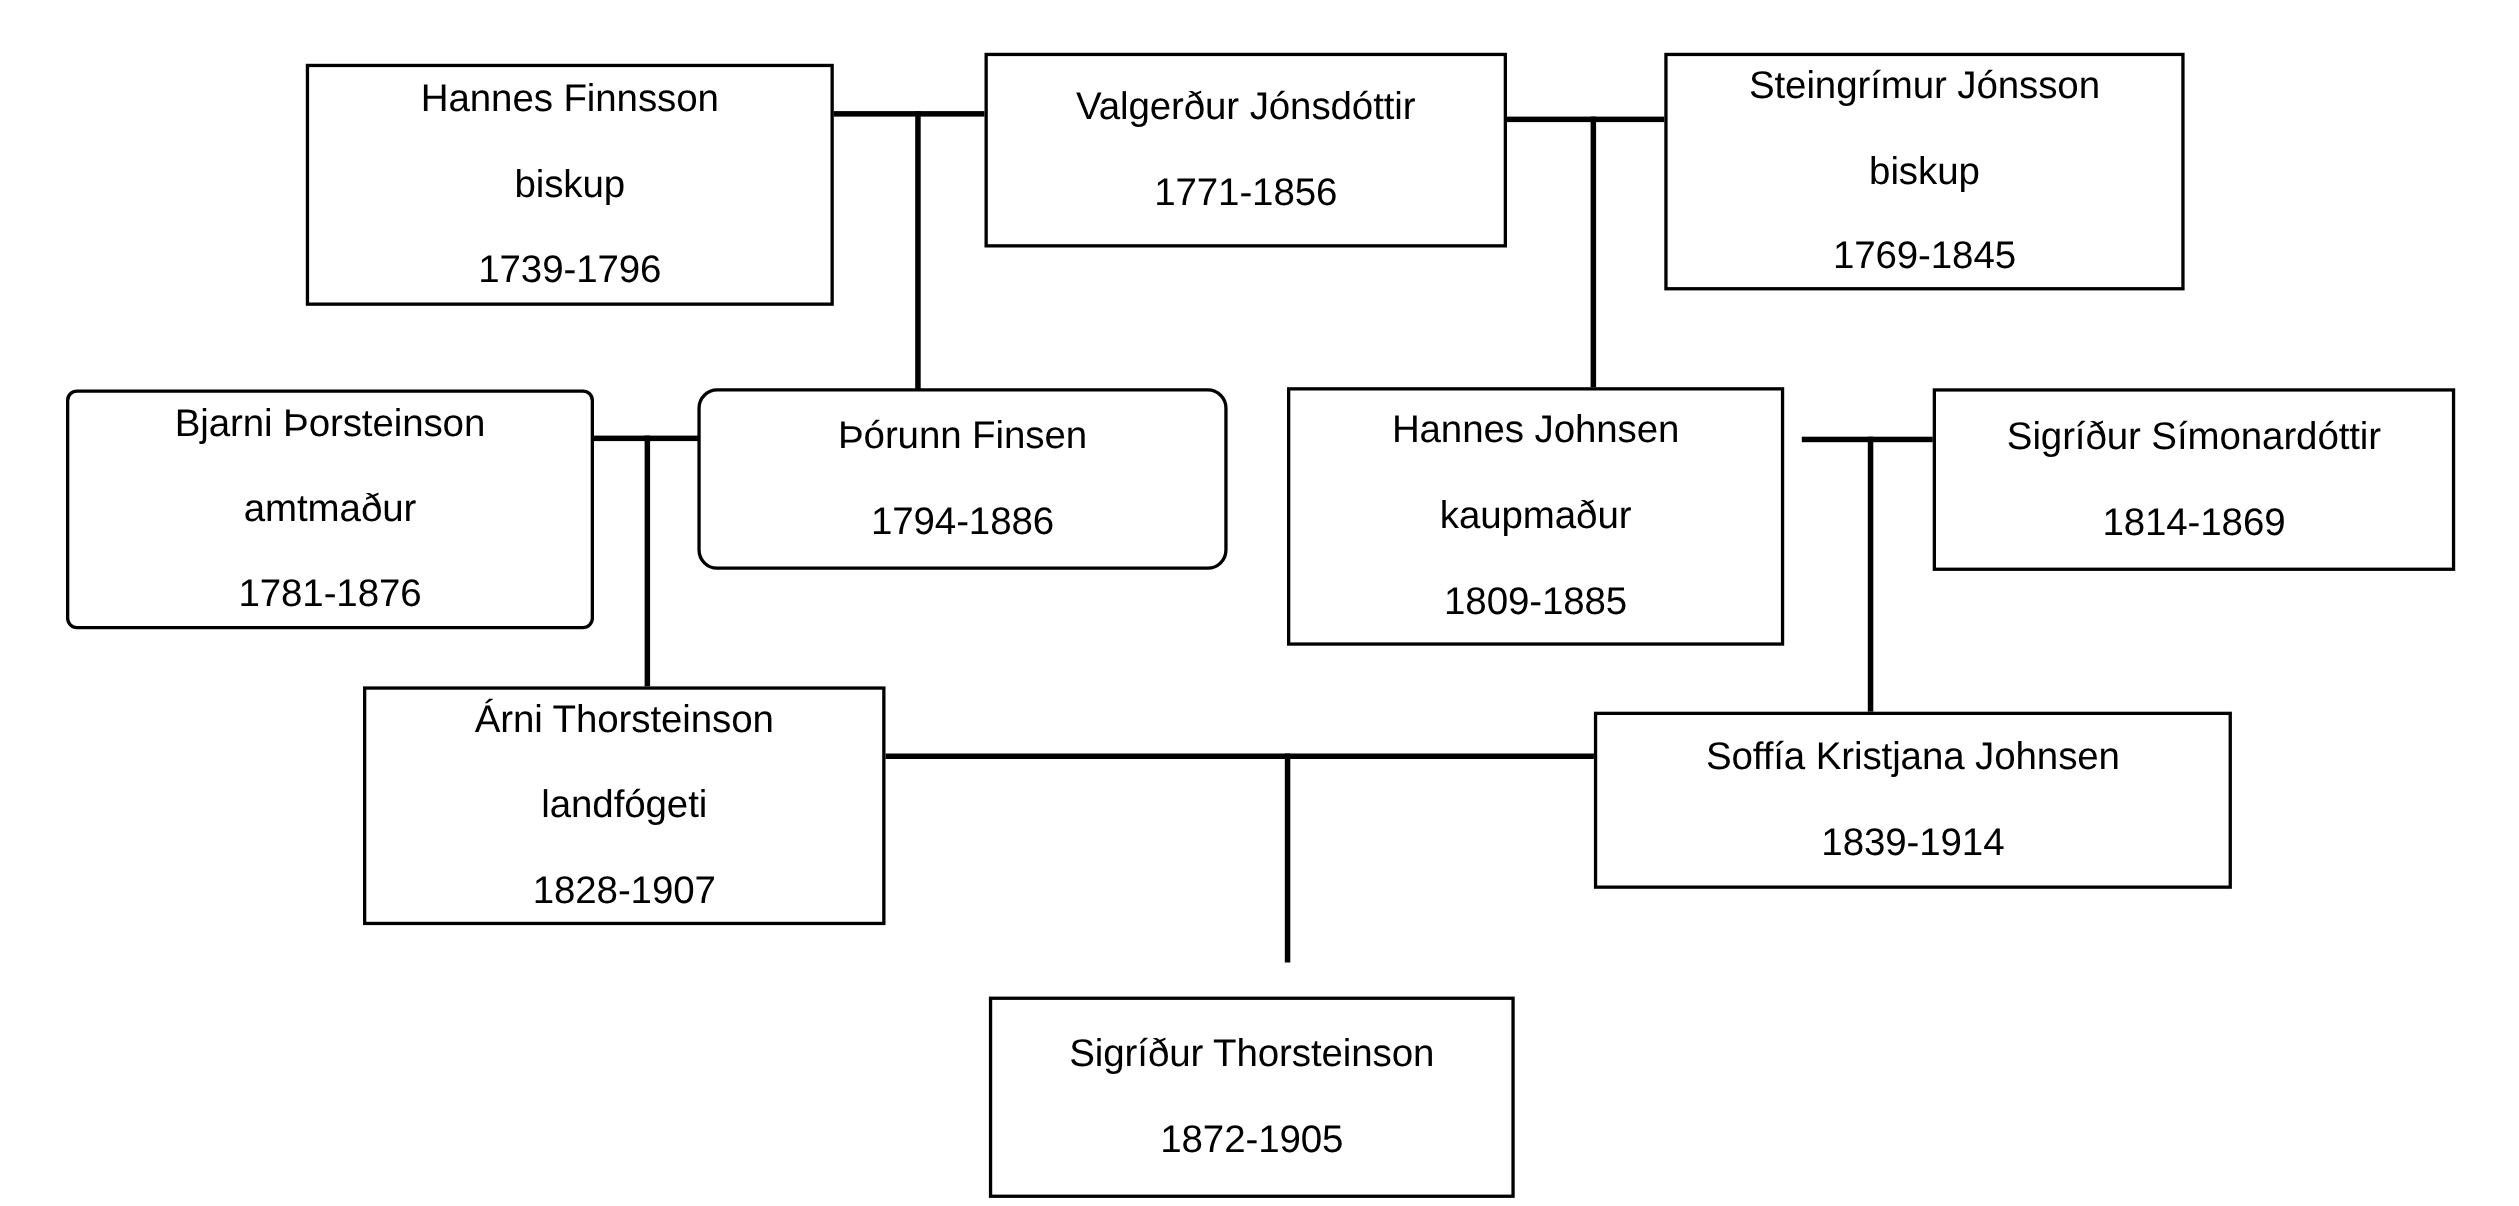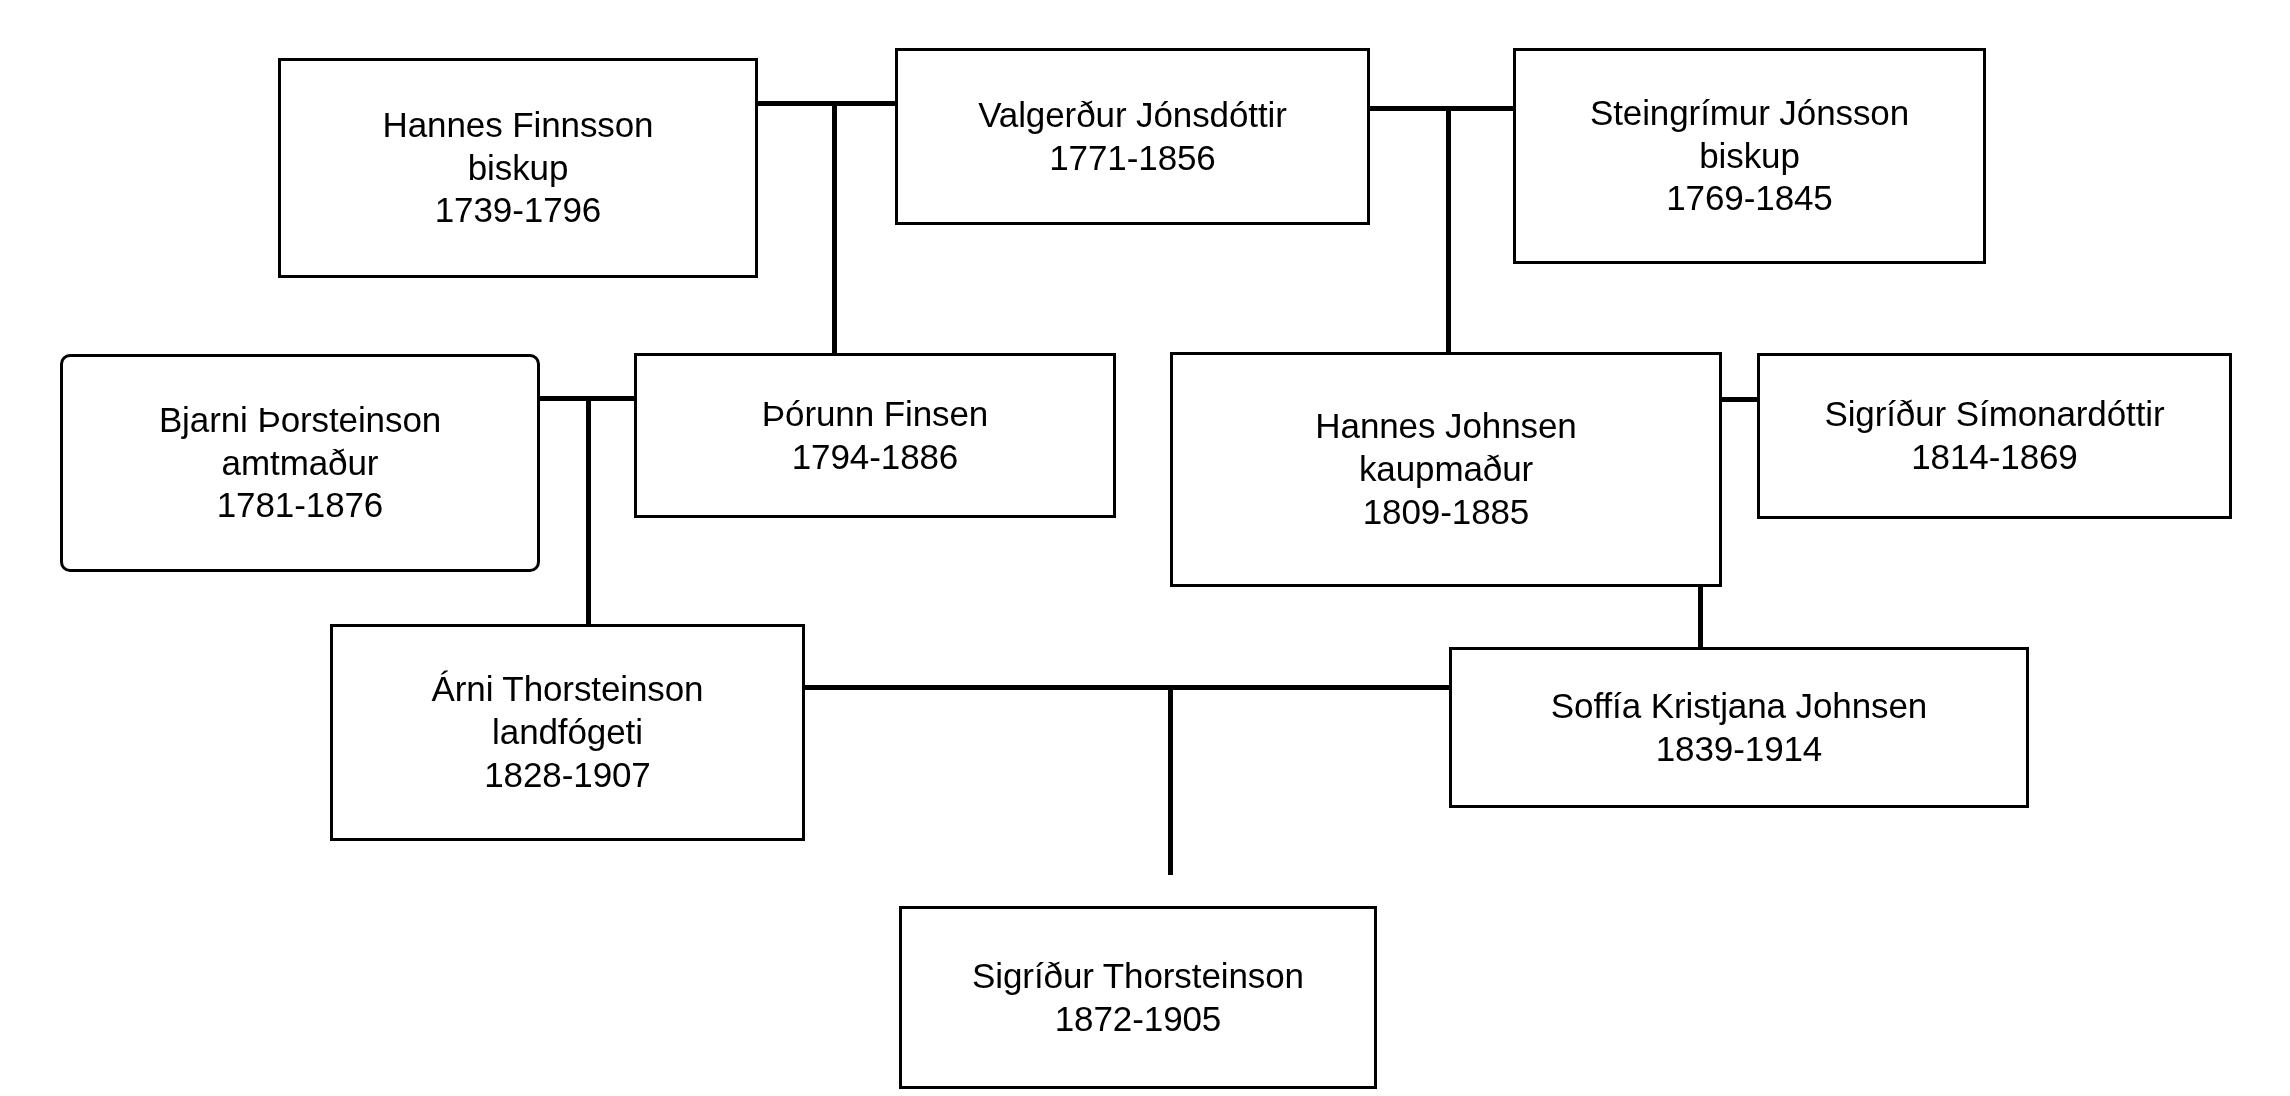--- a/index.html
+++ b/index.html
@@ -24,20 +24,21 @@
     box-sizing: border-box;
     border: 3px solid #000000;
     background: #ffffff;
     display: flex;
     flex-direction: column;
     align-items: center;
     justify-content: center;
     text-align: center;
     z-index: 3;
     padding: 0 6px;
+    gap: 35px;
   }
   .person-line {
     display: block;
     font-size: 35px;
     line-height: 1.22;
     letter-spacing: -0.1px;
     white-space: nowrap;
     color: #000000;
   }
   .connector {
@@ -93,26 +94,26 @@
     <span class="person-line">biskup</span>
     <span class="person-line">1769-1845</span>
   </div>
 
   <div class="person-box" style="left:60px; top:354px; width:480px; height:218px;border-radius:10px;">
     <span class="person-line">Bjarni Þorsteinson</span>
     <span class="person-line">amtmaður</span>
     <span class="person-line">1781-1876</span>
   </div>
 
-  <div class="person-box" style="left:634px; top:353px; width:482px; height:165px;">
+  <div class="person-box" style="left:634px; top:353px; width:482px; height:165px;border-radius:18px;">
     <span class="person-line">Þórunn Finsen</span>
     <span class="person-line">1794-1886</span>
   </div>
 
-  <div class="person-box" style="left:1170px; top:352px; width:552px; height:235px;">
+  <div class="person-box" style="left:1170px; top:352px; width:452px; height:235px;">
     <span class="person-line">Hannes Johnsen</span>
     <span class="person-line">kaupmaður</span>
     <span class="person-line">1809-1885</span>
   </div>
 
   <div class="person-box" style="left:1757px; top:353px; width:475px; height:166px;">
     <span class="person-line">Sigríður Símonardóttir</span>
     <span class="person-line">1814-1869</span>
   </div>
 

